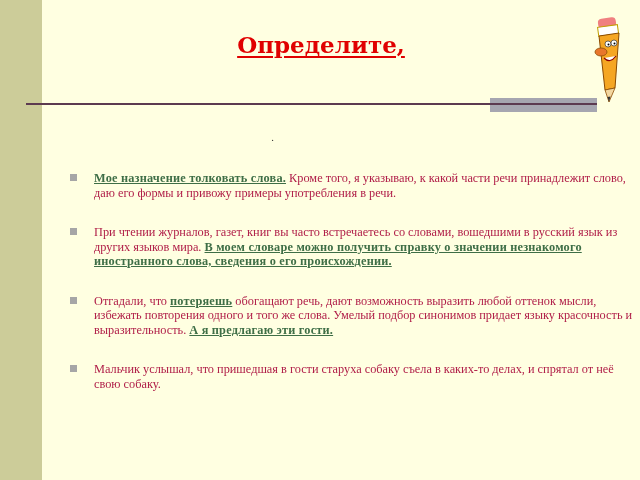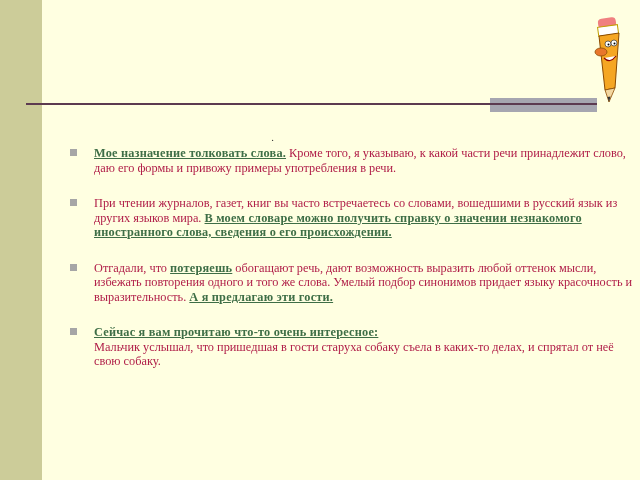--- a/index.html
+++ b/index.html
@@ -31,38 +31,38 @@
     position:absolute; left:490px; top:103px; width:107px; height:2px;
     background:#5C3A50; z-index:1;
   }
   .pencil { position:absolute; left:588px; top:6px; width:40px; height:96px; z-index:2; }
   .dot { position:absolute; left:271px; top:132px; font-size:10px; color:#333; }
   .content {
     position:absolute; left:70px; top:146px; width:565px;
     font-size:12.3px; line-height:14.5px; color:#B01E48;
     font-family: "Liberation Serif", "DejaVu Serif", serif;
   }
-  .item { position:relative; padding-left:24px; margin-bottom:21px; }
+  .item { position:relative; padding-left:24px; margin-bottom:21px;margin-top:25px; }
   .bullet {
     position:absolute; left:0; top:3px; width:7px; height:7px;
     background:#A6A6A6;
   }
   .link {
     color:#3E6E46; font-weight:bold; text-decoration:underline;
     letter-spacing:0.2px;
   }
   .line { display:block; }
 </style>
 </head>
 <body>
 
 <div class="left-bar"></div>
 
 <div class="title">
-  <br>
+  <span>Определите,</span><br>
 </div>
 
 <div class="rule-shadow"></div>
 <div class="rule"></div>
 <div class="rule-line-over"></div>
 
 <svg class="pencil" viewBox="0 0 40 96">
   <rect x="10" y="12" width="18" height="10" rx="4" fill="#F08080" transform="rotate(-8 19 17)"></rect>
   <rect x="10" y="20" width="20" height="9" fill="#FFFFFF" stroke="#C0A000" stroke-width="1" transform="rotate(-8 20 24)"></rect>
   <path d="M11 30 L31 27 L27 82 L17 84 Z" fill="#F5A623" stroke="#8B4A00" stroke-width="1"></path>
@@ -90,17 +90,16 @@
     <span>При чтении журналов, газет, книг вы часто встречаетесь со словами, вошедшими в русский язык из других языков мира. </span><span class="link">В моем словаре можно получить справку о значении незнакомого иностранного слова, сведения о его происхождении.</span>
   </div>
 
   <div class="item">
     <span class="bullet"></span>
     <span>Отгадали, что </span><span class="link">потеряешь</span><span> обогащают речь, дают возможность выразить любой оттенок мысли, избежать повторения одного и того же слова. Умелый подбор синонимов придает языку красочность и выразительность. </span><span class="link">А я предлагаю эти гости.</span>
   </div>
 
   <div class="item">
     <span class="bullet"></span>
-    <span class="link line">Сейчас я вам прочитаю что-то очень интересное:</span>
     <span class="line">Мальчик услышал, что пришедшая в гости старуха собаку съела в каких-то делах, и спрятал от неё свою собаку.</span>
   </div>
 
 </div>
 
 </body></html>

